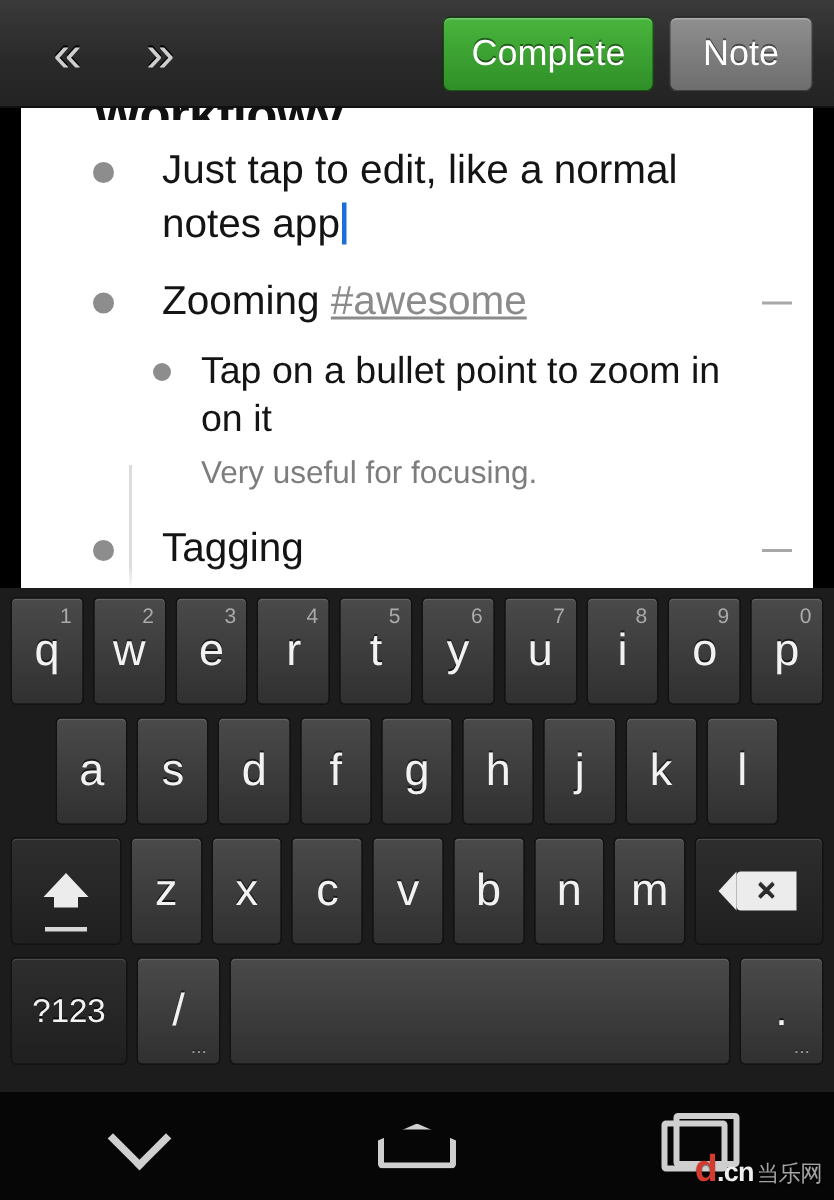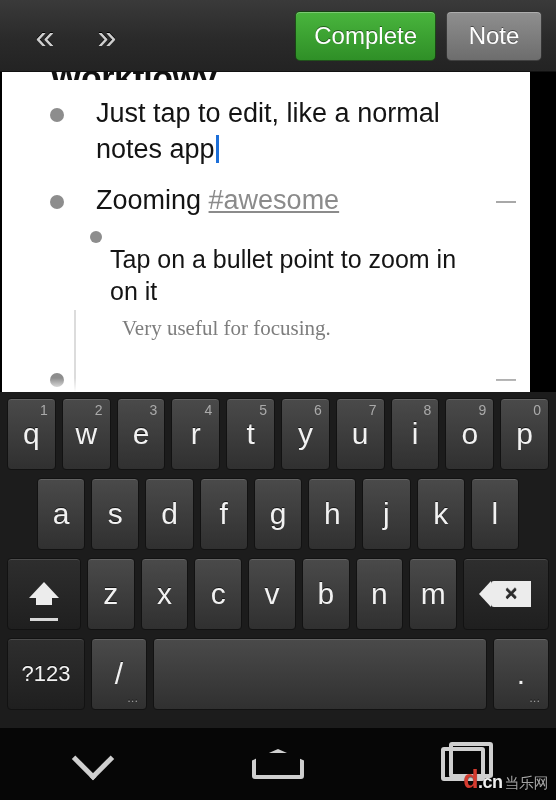--- a/index.html
+++ b/index.html
@@ -56,21 +56,21 @@
   .btn-note {
     background: linear-gradient(#8f8f8f, #6d6d6d);
     min-width: 96px;
     margin-right: 14px;
     text-align: center;
   }
 
   
   .paper {
     position: absolute;
-    top: 72px; left: 2px;
+    top: 72px; left: 14px;
     width: 528px; height: 320px;
     background: #ffffff;
     overflow: hidden;
   }
   .clipped-title {
     font-size: 34px;
     font-weight: 700;
     color: #111;
     letter-spacing: -.5px;
     margin: -14px 0 0 48px;
@@ -83,40 +83,39 @@
     border-radius: 50%;
     background: #8d8d8d;
     flex: 0 0 14px;
     margin-top: 12px;
   }
   .bullet.small {
     width: 12px; height: 12px; flex: 0 0 12px;
     margin-top: 11px;
   }
   .l1 { margin-left: 48px; margin-top: 16px; }
-  .l2 { margin-left: 88px; margin-top: 1px; flex-direction: column; }
+  .l2 { margin-left: 88px; margin-top: 12px; }
   .text1 {
     font-size: 27px;
     color: #141414;
     line-height: 1.32;
     margin-left: 32px;
     max-width: 380px;
   }
   .text2 {
     font-size: 25px;
     color: #141414;
     line-height: 1.3;
     margin-left: 20px;
     max-width: 360px;
   }
   .subnote {
     font-size: 21px;
     color: #7d7d7d;
     margin: 8px 16px 0 120px;
-    font-family: Liberation Serif, serif;
   }
   .caret {
     display: inline-block;
     width: 3px; height: 28px;
     background: #1d6fd8;
     vertical-align: -5px;
     margin-left: 1px;
   }
   .tag {
     color: #8b8b8b;
@@ -326,20 +325,21 @@
     </div>
 
     <div class="row l2">
       <div class="bullet small"></div>
       <div class="text2">Tap on a bullet point to zoom in on it</div>
     </div>
     <div class="subnote">Very useful for focusing.</div>
 
     <div class="row l1" style="margin-top:20px">
       <div class="bullet"></div>
+      <div class="text1">Tagging</div>
       <div class="collapse"></div>
     </div>
 
     <div class="fade-bottom"></div>
   </div>
 
   <div class="keyboard">
 
     <div class="krow r1">
       <div class="key">

